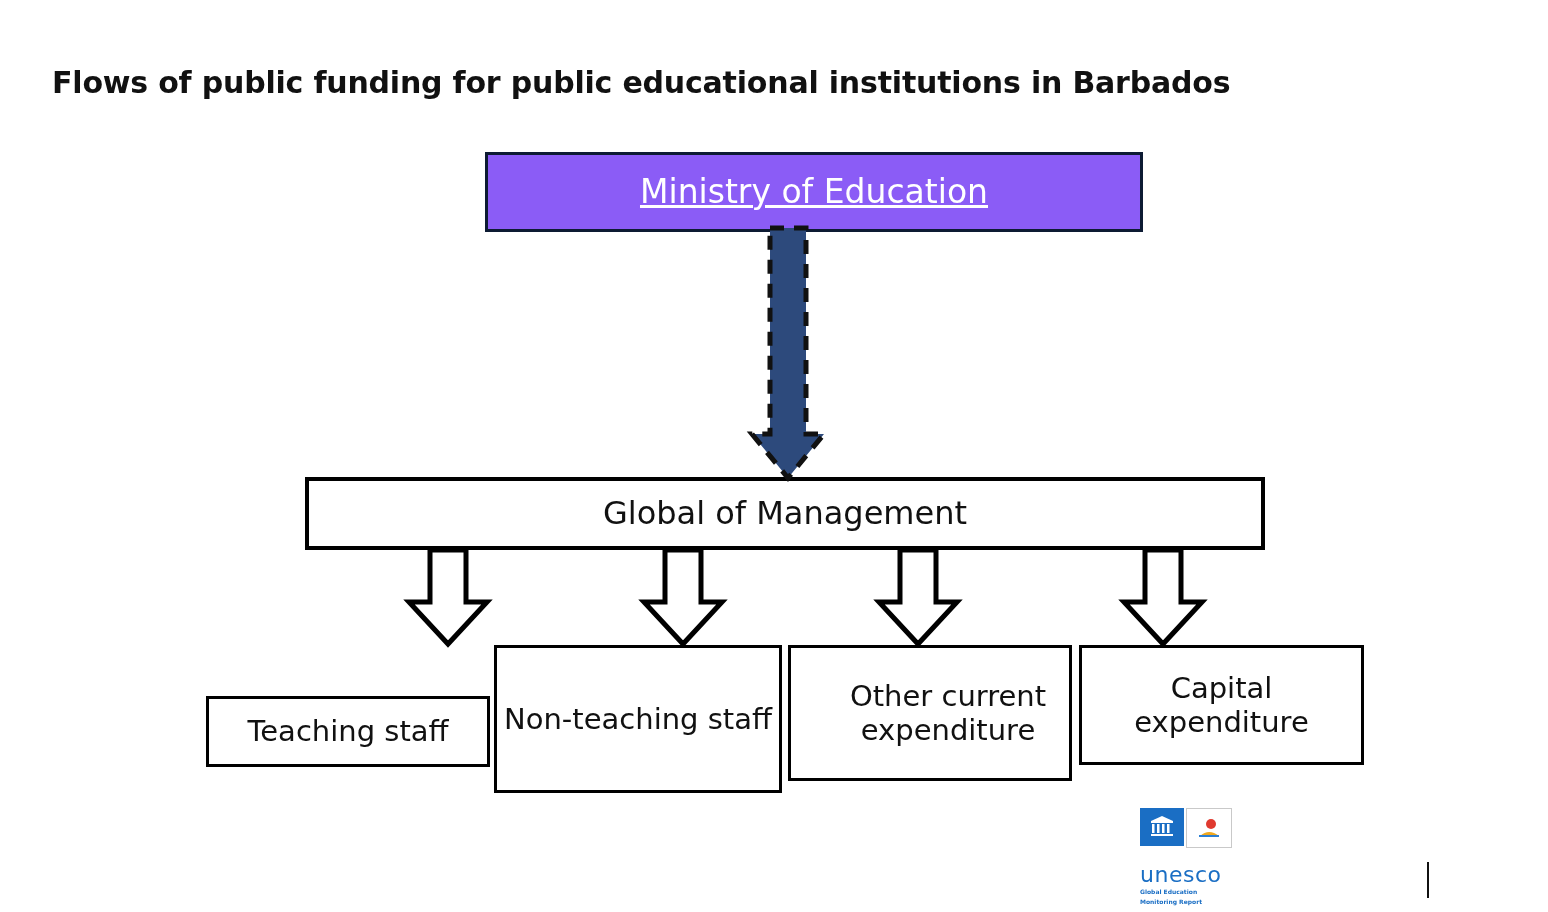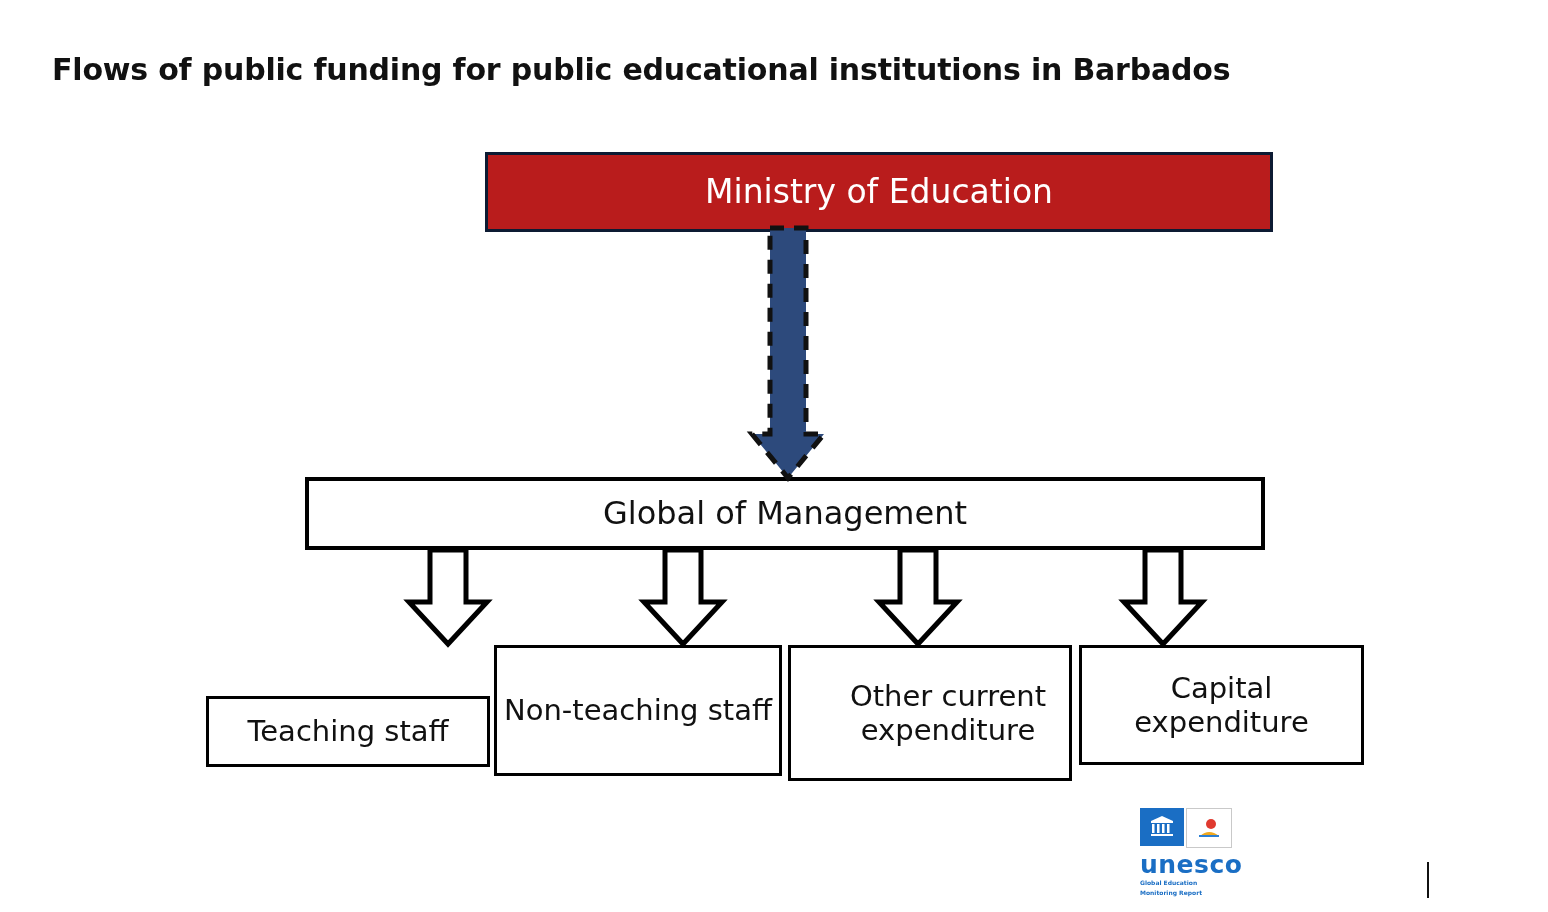--- a/index.html
+++ b/index.html
@@ -11,47 +11,48 @@
     width: 1548px;
     height: 912px;
     position: relative;
     font-family: "DejaVu Sans", sans-serif;
     overflow: hidden;
   }
 
   .title {
     position: absolute;
     left: 52px;
-    top: 52px;
+    top: 65px;
     font-size: 30px;
     font-weight: bold;
     color: #111111;
     letter-spacing: -0.2px;
     white-space: nowrap;
   }
 
   .node {
     position: absolute;
     box-sizing: border-box;
     display: flex;
     align-items: center;
     justify-content: center;
     text-align: center;
     line-height: 1.18;
   }
 
   .node-ministry {
     left: 485px;
     top: 152px;
-    width: 788px;
+    width: 658px;
     height: 80px;
-    background: #b91c1c;
+    background: #8b5cf6;
     border: 3px solid #0d1b33;
     color: #ffffff;
     font-size: 33px;
+    text-decoration: underline;
   }
 
   .node-boards {
     left: 305px;
     top: 477px;
     width: 960px;
     height: 73px;
     background: #ffffff;
     border: 4px solid #000000;
     color: #111111;
@@ -59,21 +60,21 @@
   }
 
   .leaf {
     background: #ffffff;
     border: 3px solid #000000;
     color: #111111;
     font-size: 29px;
   }
 
   .leaf-0 { left: 206px; top: 648px; width: 284px; height: 71px; margin-top: 48px; }
-  .leaf-1 { left: 494px; top: 645px; width: 288px; height: 131px; }
+  .leaf-1 { left: 494px; top: 645px; width: 288px; height: 148px; }
   .leaf-2 { left: 788px; top: 645px; width: 284px; height: 136px; padding-left: 36px; }
   .leaf-3 { left: 1079px; top: 645px; width: 285px; height: 120px; }
 
   .arrow-layer {
     position: absolute;
     left: 0;
     top: 0;
     width: 1548px;
     height: 912px;
     pointer-events: none;
@@ -96,23 +97,23 @@
     background: #1a6ec4;
     display: flex;
     align-items: center;
     justify-content: center;
   }
   .logo-tile.right {
     background: #ffffff;
     border: 1px solid #c9c9c9;
   }
   .logo-word {
-    margin-top: 4px;
-    font-size: 25px;
-    font-weight: bold;
+    margin-top: 16px;
+    font-size: 22px;
+    font-weight: normal;
     color: #1a6ec4;
     letter-spacing: 0.5px;
     line-height: 1;
   }
   .logo-sub {
     margin-top: 2px;
     font-size: 6px;
     color: #1a6ec4;
     font-weight: bold;
     line-height: 1.3;

